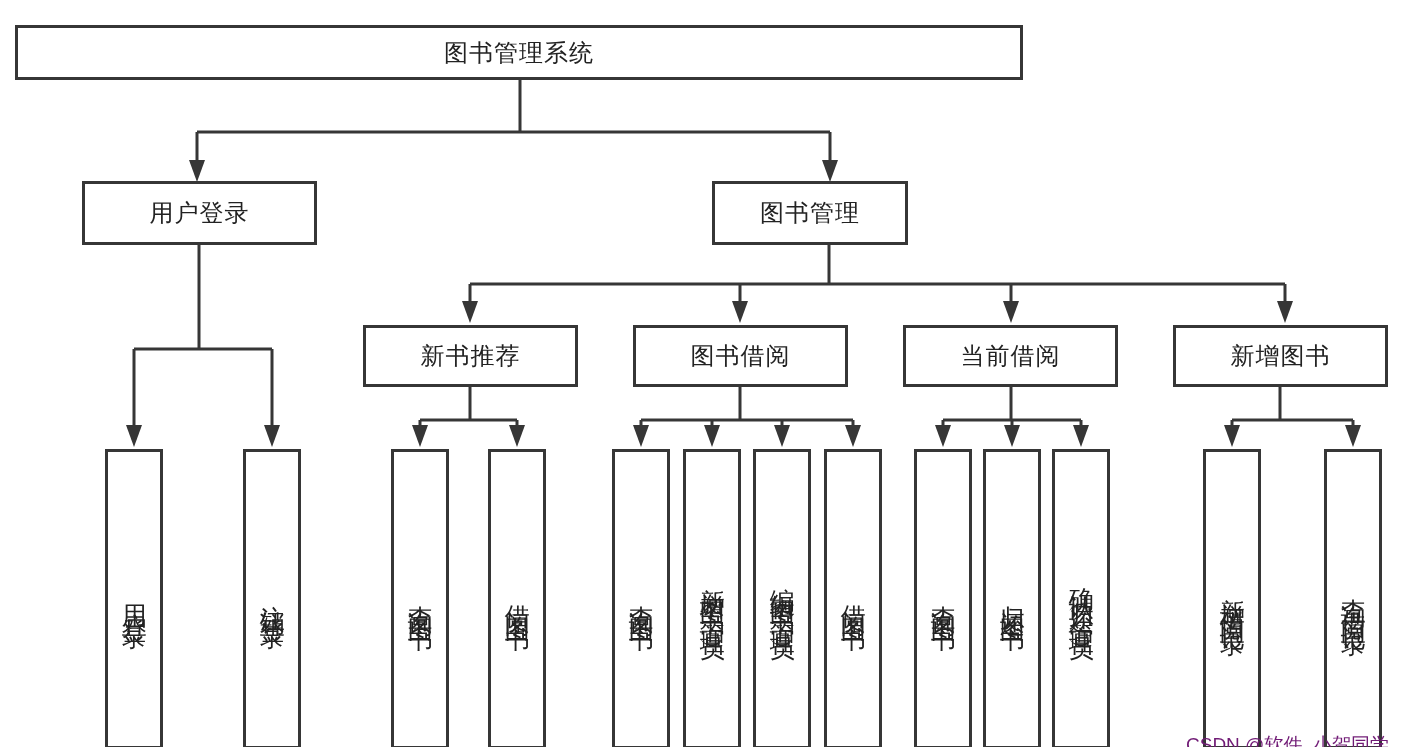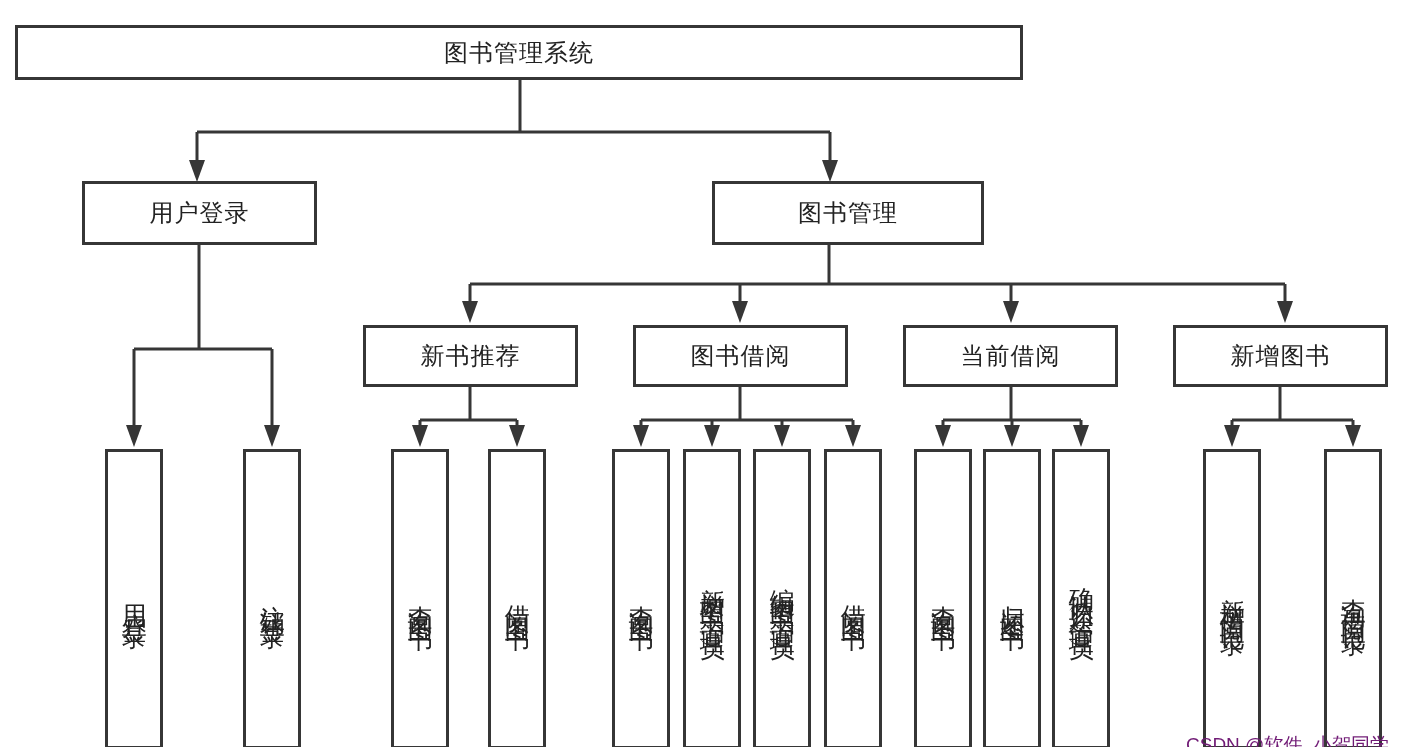--- a/index.html
+++ b/index.html
@@ -18,21 +18,21 @@
     border:3px solid #363636;
     background:#ffffff;
     display:flex;
     align-items:center;
     justify-content:center;
     color:#222222;
   }
   .htext { font-size:24px; letter-spacing:1px; white-space:nowrap; }
   .root { left:15px;  top:13px;  width:1008px; height:55px; }
   .l2a  { left:82px;  top:169px; width:235px;  height:64px; }
-  .l2b  { left:712px; top:169px; width:272px;  height:64px;text-align:right; }
+  .l2b  { left:712px; top:169px; width:196px;  height:64px;text-align:right; }
   .l3   { top:313px;  width:215px; height:62px; }
   .l3-1 { left:363px; }
   .l3-2 { left:633px; }
   .l3-3 { left:903px; }
   .l3-4 { left:1173px; }
   .leaf { top:437px; width:58px; height:300px; }
   .vtext {
     writing-mode:vertical-rl;
     font-size:25px;
     letter-spacing:7px;

